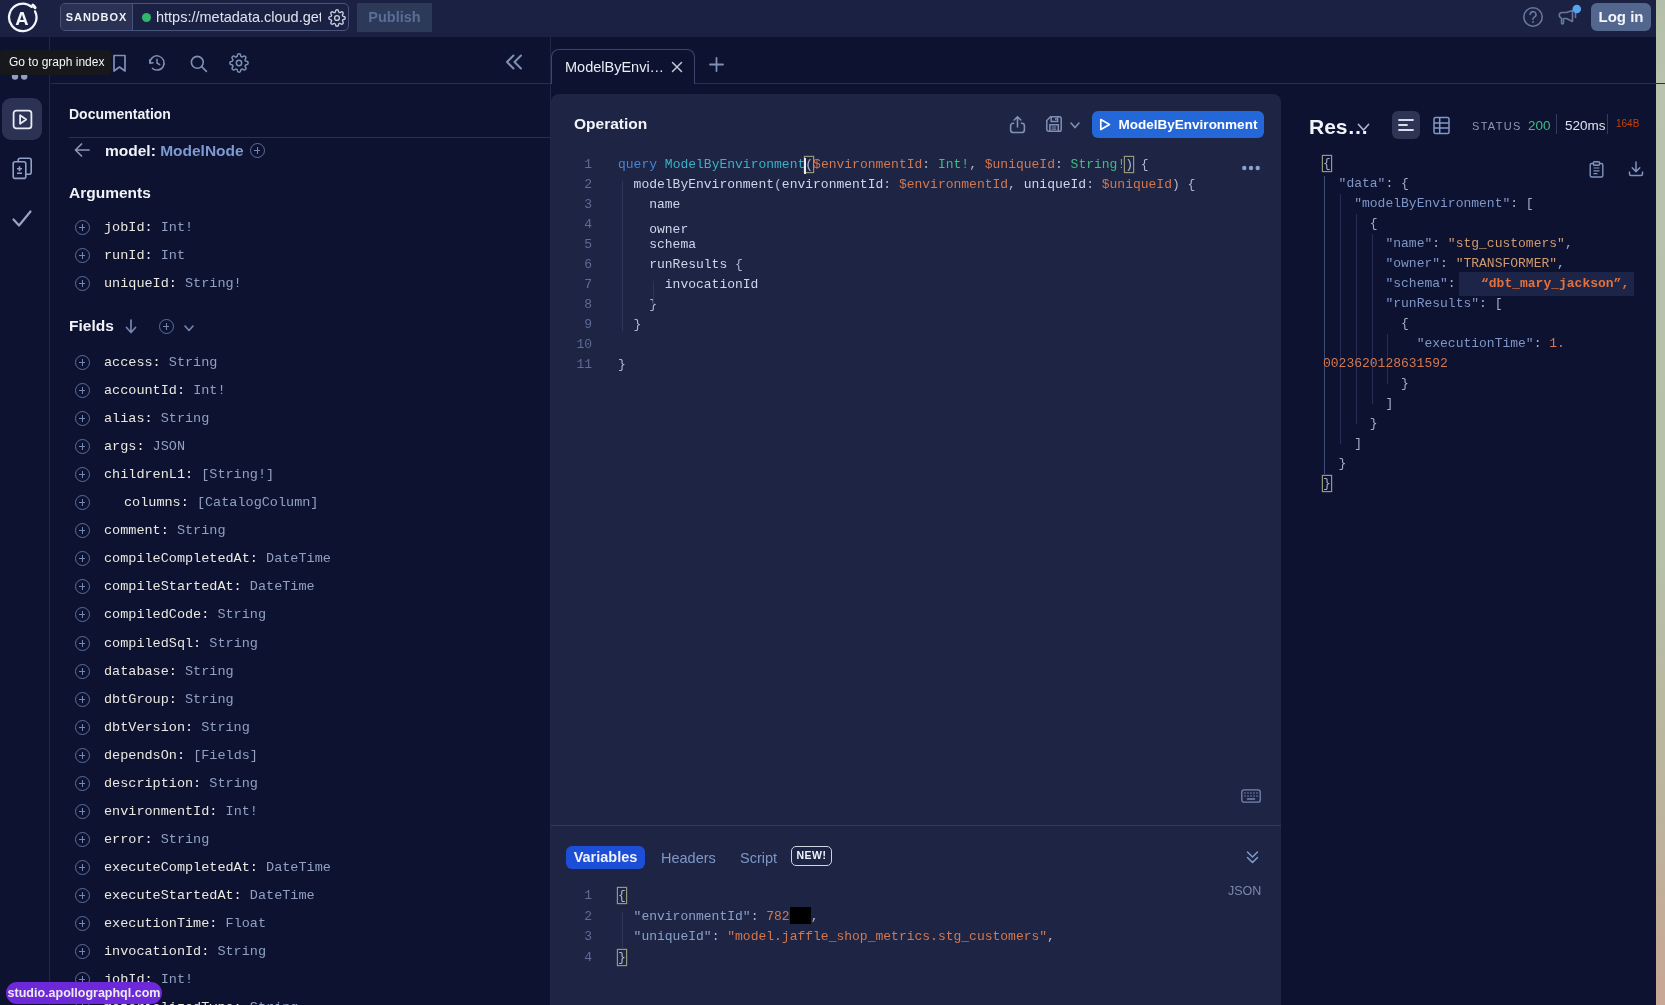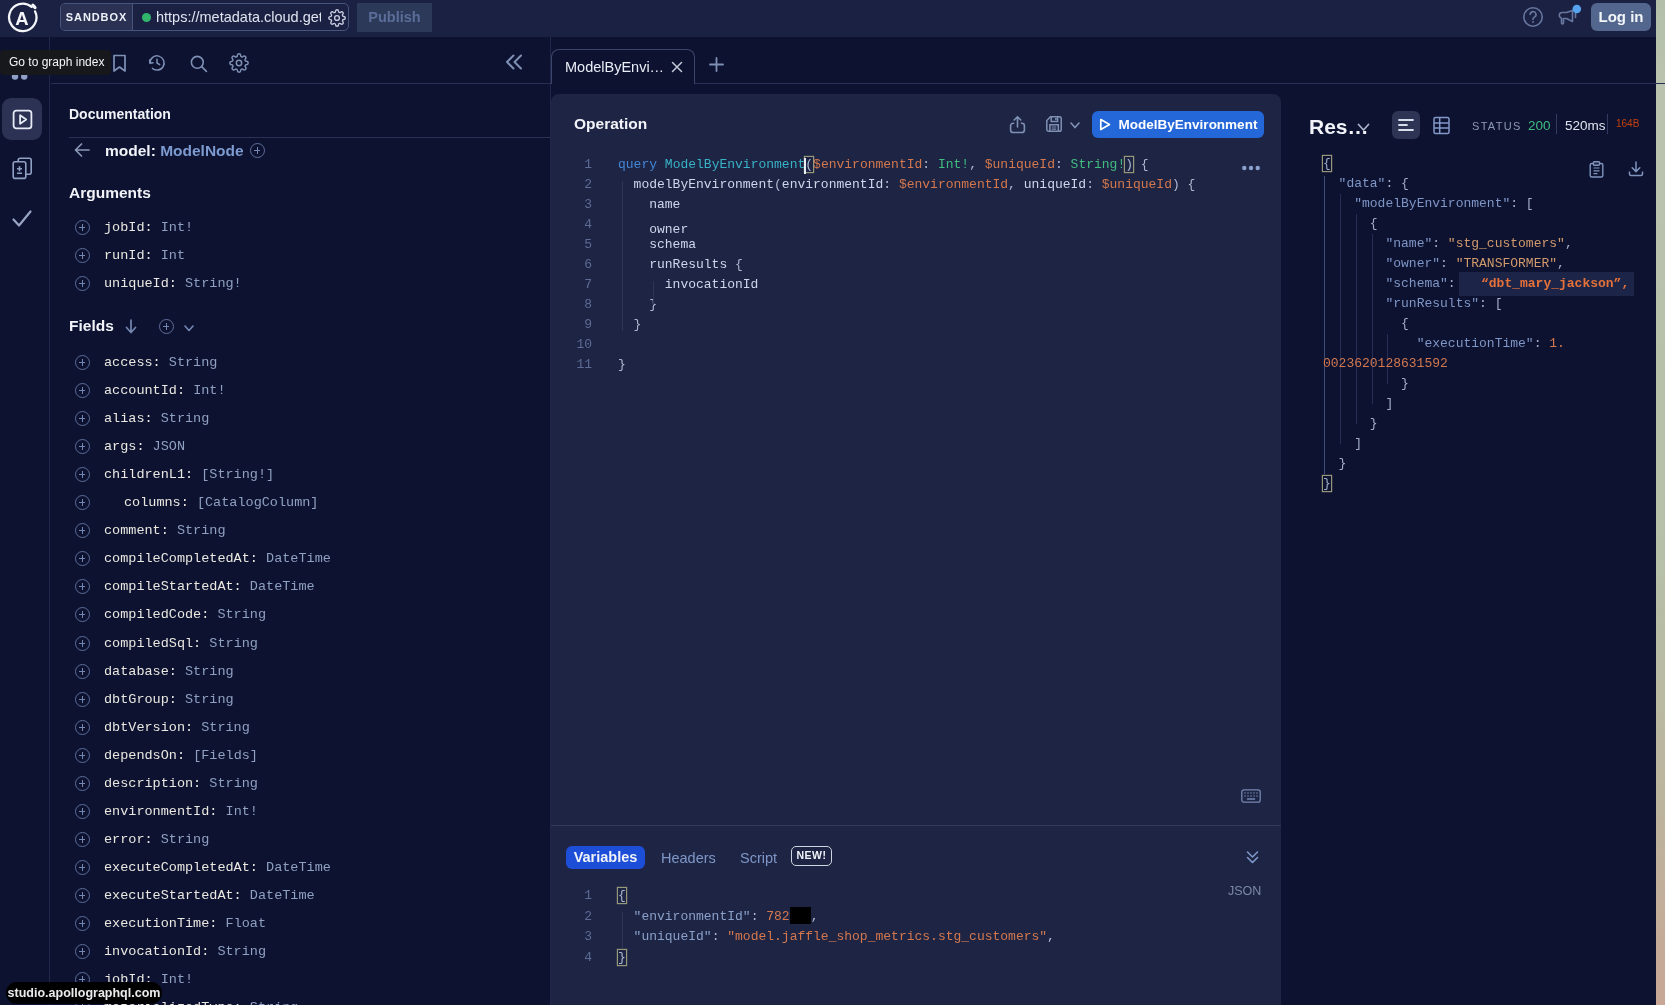--- a/index.html
+++ b/index.html
@@ -11,21 +11,21 @@
   #urlbox { left:60px; top:3px; width:289px; height:28px; border:1px solid #47547c; border-radius:5px; display:flex; align-items:center; overflow:hidden; }
   #sandboxseg { width:72px; height:100%; background:#2a3153; border-right:1px solid #47547c; display:flex; align-items:center; justify-content:center; color:#eef1f7; font-size:11px; font-weight:bold; letter-spacing:0.9px; }
   #urlseg { flex:1; height:100%; display:flex; align-items:center; position:relative; overflow:hidden; }
   #greendot { width:9px; height:9px; border-radius:50%; background:#31b56a; margin-left:9px; flex:none; }
   #urltext { color:#dfe4ef; font-size:14.5px; margin-left:5px; white-space:nowrap; width:165px; overflow:hidden; flex:none; }
   #publishbtn { left:357px; top:3px; width:75px; height:29px; background:#2c3959; border-radius:0; color:#5a6e99; font-weight:bold; font-size:14.5px; text-align:center; line-height:29px; }
   #loginbtn { left:1591px; top:3px; width:60px; height:28px; background:#53678e; border-radius:6px; color:#f2f5fa; font-weight:bold; font-size:15px; text-align:center; line-height:28px; }
   #sidebar { left:0; top:37px; width:50px; height:968px; background:#0d1230; border-right:1px solid #20274a; }
   #activeicon { left:2px; top:98px; width:40px; height:42px; background:#2b3254; border-radius:9px; }
   #tooltip { left:0; top:50px; height:25px; background:#17181c; border-radius:4px; color:#f5f6f8; font-size:13px; line-height:25px; padding:0 9px 0 10px; z-index:30; white-space:nowrap; font-size:12px !important; padding:0 7px 0 9px !important; }
-  #statuspill { left:6px; top:982px; width:156px; height:22px; background:#000000; border-radius:11px; color:#ebebee; font-size:12.5px; font-weight:600; line-height:22px; text-align:center; z-index:31; }
+  #statuspill { left:6px; top:982px; width:156px; height:22px; background:#6d28d9; border-radius:11px; color:#ebebee; font-size:12.5px; font-weight:600; line-height:22px; text-align:center; z-index:31; }
   #tabbarline { left:51px; top:83px; width:1614px; height:1px; background:#282f55; }
   #tab { left:551px; top:49px; width:144px; height:35px; border:1px solid #3a4569; border-bottom:none; border-radius:8px 8px 0 0; background:#0d1230; z-index:2; }
   #tabtext { left:565px; top:59px; color:#e9edf5; font-size:14.5px; z-index:3; }
   #docpanel { left:51px; top:84px; width:499px; height:921px; overflow:hidden; }
   .cplus { position:absolute; width:15px; height:15px; border:1.2px solid #5c6e99; border-radius:50%; }
   .cplus:before, .cplus:after { content:""; position:absolute; background:#7487b2; }
   .cplus:before { left:3.2px; top:5.9px; width:6.2px; height:1.2px; }
   .cplus:after { left:5.7px; top:3.4px; width:1.2px; height:6.2px; }
   .fname { position:absolute; font-family:"Liberation Mono",monospace; font-size:13.5px; color:#eae8e1; white-space:pre; }
   .ftype { color:#8fa0c2; }

